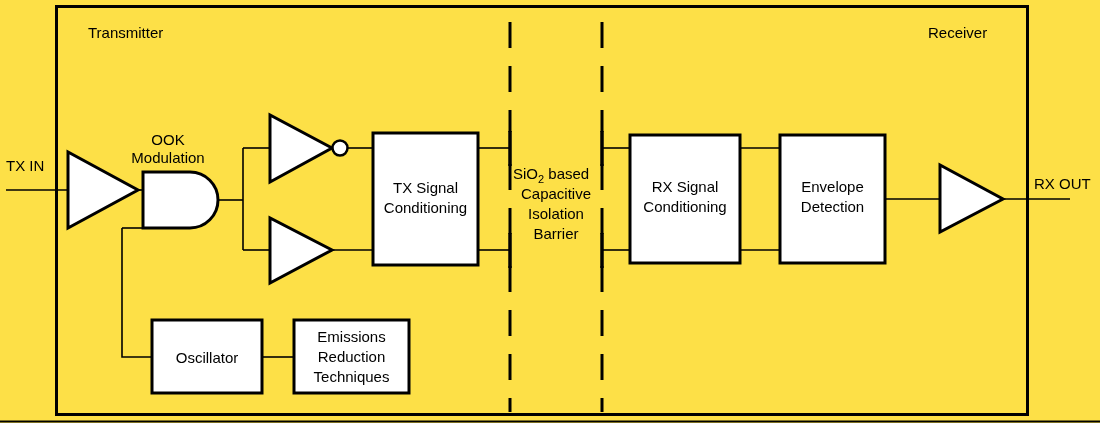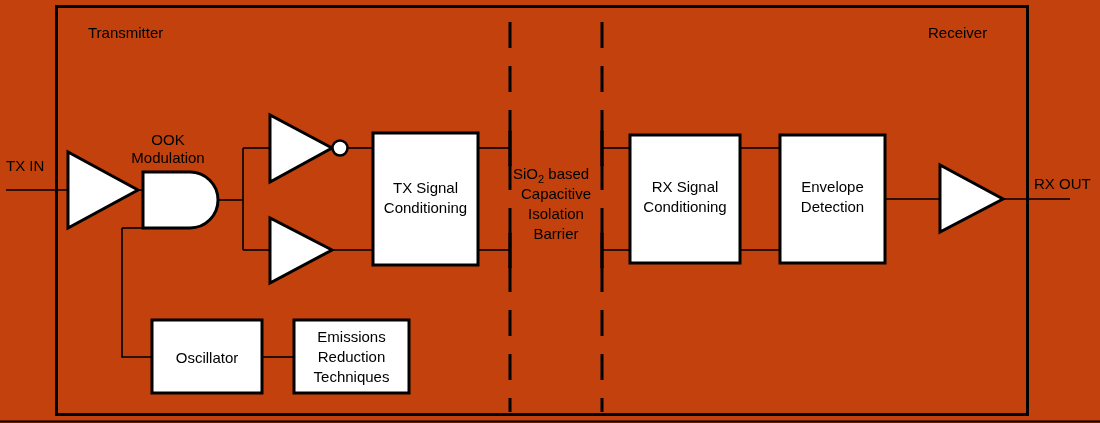--- a/index.html
+++ b/index.html
@@ -4,21 +4,21 @@
 <style>
   html, body {
     margin: 0;
     padding: 0;
     background: #ffffff;
   }
   #diagram-root {
     position: relative;
     width: 1100px;
     height: 423px;
-    background: #c2410c;
+    background: #fde047;
     font-family: "Liberation Sans", sans-serif;
     overflow: hidden;
   }
   svg { display: block; }
   text {
     font-family: "Liberation Sans", sans-serif;
     fill: #000000;
   }
   .lbl-region { font-size: 15px; }
   .lbl-block  { font-size: 15px; }

